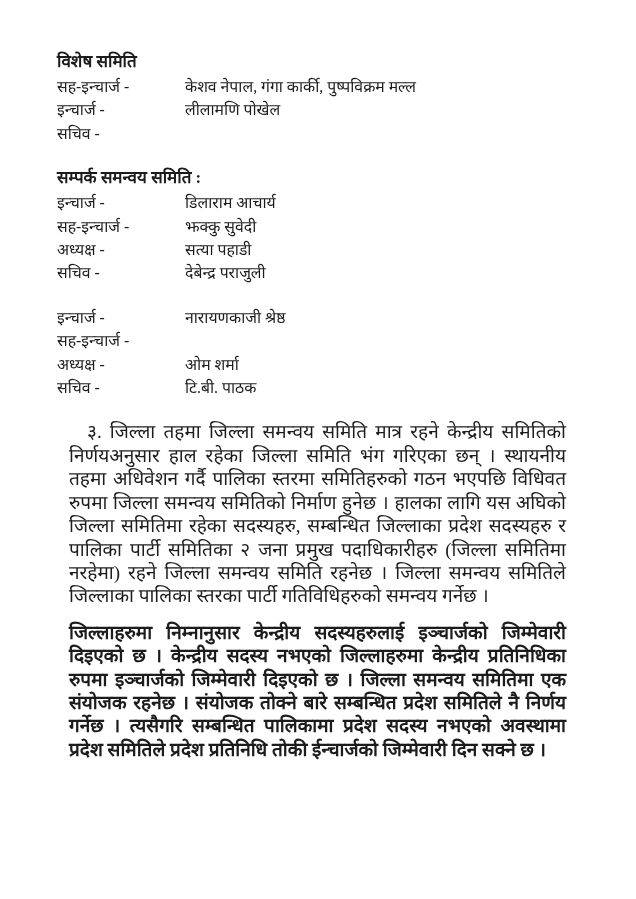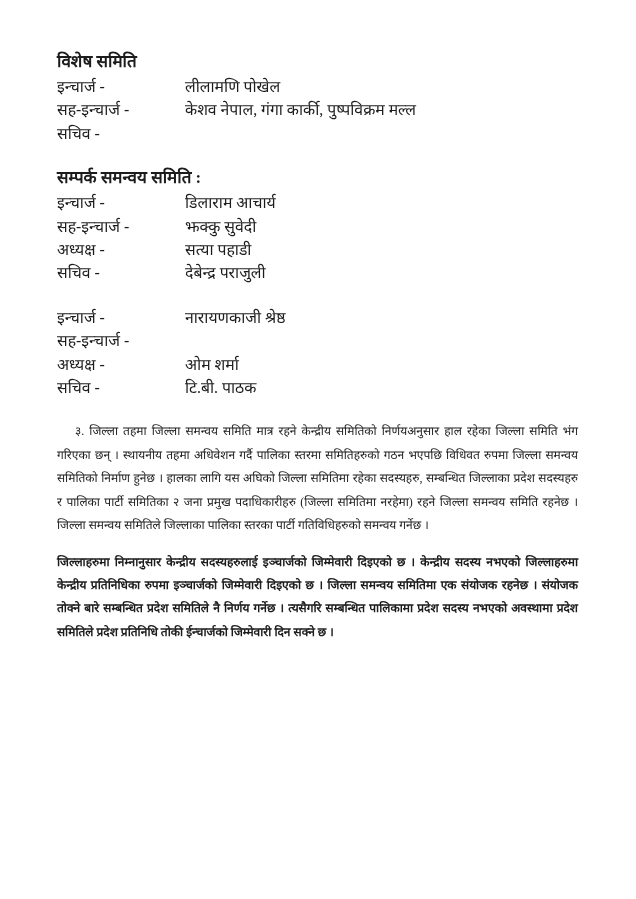--- a/index.html
+++ b/index.html
@@ -43,46 +43,46 @@
   .role-label {
     display: inline-block;
     width: 128px;
     vertical-align: top;
   }
   .role-value {
     display: inline-block;
     vertical-align: top;
   }
   .body-text {
-    font-size: 12px;
+    font-size: 19px;
     line-height: 23.4px;
     text-align: justify;
-    margin: 0;
+    margin: 12px;
   }
   .para-1 {
     margin-top: 17px;
     text-indent: 18px;
   }
   .para-2 {
     margin-top: 13px;
     font-weight: bold;
   }
 </style>
 </head>
 <body>
 
 <div class="page">
 
   <section class="committee">
     <h2 class="committee-title">विशेष समिति</h2>
     <div class="role-row">
-      <span class="role-label">इन्चार्ज -</span><span class="role-value">लीलामणि पोखेल</span>
+      <span class="role-label">सह-इन्चार्ज -</span><span class="role-value">केशव नेपाल, गंगा कार्की, पुष्पविक्रम मल्ल</span>
     </div>
     <div class="role-row">
-      <span class="role-label">सह-इन्चार्ज -</span><span class="role-value">केशव नेपाल, गंगा कार्की, पुष्पविक्रम मल्ल</span>
+      <span class="role-label">इन्चार्ज -</span><span class="role-value">लीलामणि पोखेल</span>
     </div>
     <div class="role-row">
       <span class="role-label">सचिव -</span><span class="role-value"></span>
     </div>
   </section>
 
   <section class="committee">
     <h2 class="committee-title">सम्पर्क समन्वय समिति :</h2>
     <div class="role-row">
       <span class="role-label">इन्चार्ज -</span><span class="role-value">डिलाराम आचार्य</span>

